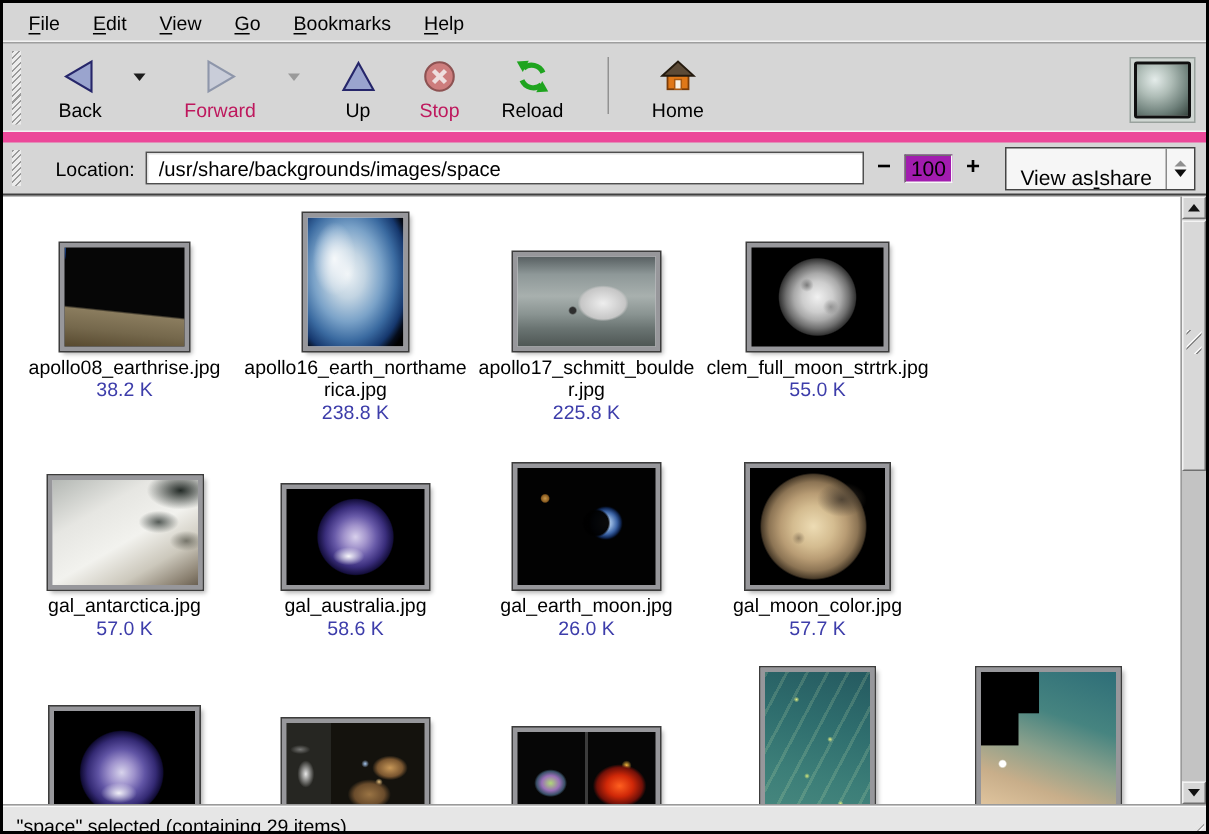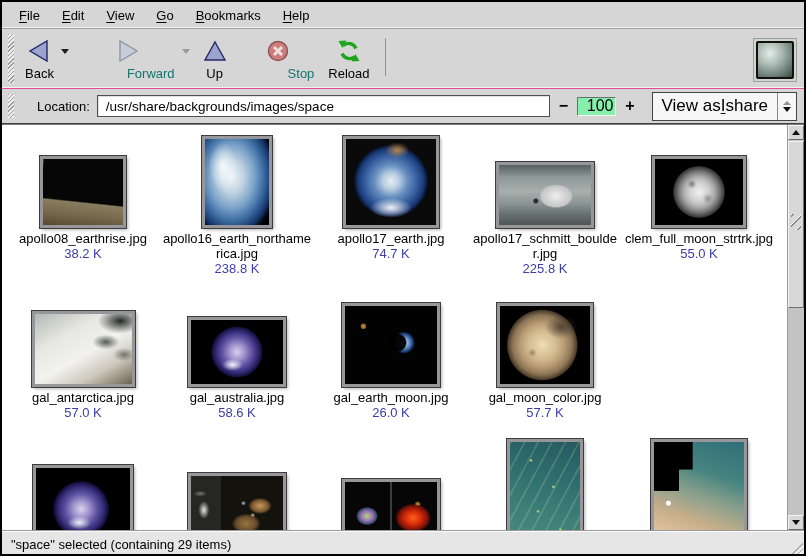--- a/index.html
+++ b/index.html
@@ -8,52 +8,52 @@
           background:#d6d6d6;overflow:hidden;}
 
   
   .menubar{height:26px;display:flex;align-items:center;padding-left:6px;
            border-bottom:1px solid #9e9e9e;box-shadow:inset 0 -1px 0 #f2f2f2;}
   .menu-item{padding:3px 11px;font-size:13px;color:#000;cursor:default;}
   .mn{text-decoration:underline;text-underline-offset:2px;}
 
   
   .toolbar{position:relative;height:59px;display:flex;align-items:center;padding-left:5px;
-           border-bottom:1px solid #ec4899;box-shadow:inset 0 -1px 0 #f2f2f2;}
+           border-bottom:7px solid #ec4899;box-shadow:inset 0 -1px 0 #f2f2f2;gap:14px;}
   .grip{width:6px;align-self:stretch;margin:5px 4px 5px 1px;
         background:repeating-linear-gradient(135deg,#9a9a9a 0 1px,#ececec 1px 3px);}
   .tbtn{display:flex;flex-direction:column;align-items:center;justify-content:flex-end;
         padding:3px 7px 2px;gap:2px;}
   .tbtn .lbl{font-size:13px;color:#000;line-height:14px;white-space:nowrap;}
-  .tbtn.disabled .lbl{color:#0f766e;margin-left:46px;}
+  .tbtn.disabled .lbl{color:#be185d;}
   .icon-wrap{height:28px;display:flex;align-items:center;}
   .chev{width:0;height:0;border-left:4px solid transparent;border-right:4px solid transparent;
         border-top:5px solid #1c1c1c;margin:0 5px 14px 0;}
   .chev.dim{border-top-color:#9a9a9a;}
   .tsep{width:1px;height:38px;background:#929292;margin:0 8px 4px 8px;}
   .throbber-tile{position:absolute;right:7px;top:9px;width:42px;height:42px;display:flex;
         align-items:center;justify-content:center;background:#cfd6d2;
         border:1px solid #9aa29e;}
   .throbber{width:34px;height:34px;border:2px solid #101010;border-radius:2px;
         background:radial-gradient(circle at 35% 30%,#e4ecea 0%,#aebcb6 35%,#6e807a 70%,#36443e 100%);}
 
   
   .locbar{height:34px;display:flex;align-items:center;padding:0 7px 0 5px;gap:7px;
           border-bottom:1px solid #404040;}
   .loc-label{font-size:13px;color:#000;margin-left:16px;white-space:nowrap;}
   .loc-input{flex:1;height:22px;box-sizing:border-box;border:1px solid #4f4f4f;background:#fff;
           font-family:"Liberation Sans",sans-serif;font-size:13.5px;padding:0 8px;color:#000;outline:none;
           box-shadow:inset 1px 1px 0 rgba(0,0,0,.12);}
   .zoom-btn{font-size:16px;font-weight:bold;color:#000;padding:0 2px;line-height:16px;}
-  .zoom-box{width:30px;height:17px;background:#86efac;border:1px solid;
-          border-color:#6e6e6e #f8f8f8 #f8f8f8 #6e6e6e;font-size:16px;display:flex;
-          align-items:center;justify-content:center;color:#000;padding-left:7px;}
+  .zoom-box{width:30px;height:17px;background:#a21caf;border:1px solid;
+          border-color:#6e6e6e #f8f8f8 #f8f8f8 #6e6e6e;font-size:14px;display:flex;
+          align-items:center;justify-content:center;color:#000;}
   .viewcombo{height:27px;display:flex;align-items:stretch;border:1px solid #444;background:#f6f6f6;
           margin-left:8px;}
-  .viewcombo .vtext{display:flex;align-items:center;padding:0 9px;font-size:17px;color:#000;white-space:nowrap;}
+  .viewcombo .vtext{display:flex;align-items:flex-end;padding:0 9px;font-size:14px;color:#000;white-space:nowrap;}
   .viewcombo .varrow{width:18px;border-left:1px solid #8a8a8a;display:flex;flex-direction:column;
           align-items:center;justify-content:center;gap:2px;}
   .tri-up{width:0;height:0;border-left:4px solid transparent;border-right:4px solid transparent;
           border-bottom:4px solid #8f8f8f;}
   .tri-down{width:0;height:0;border-left:4px solid transparent;border-right:4px solid transparent;
           border-top:5px solid #0d0d0d;}
 
   
   .content{position:relative;height:405px;background:#fff;display:flex;overflow:hidden;
            border-top:1px solid #7c7c7c;}
@@ -221,20 +221,30 @@
           <polygon points="2.5,3 10.5,2.5 6.5,10" fill="#1fa41f"></polygon>
           <path d="M6 15.5 A 8.2 8.2 0 0 0 19 18.5" fill="none" stroke="#1fa41f" stroke-width="3.4"></path>
           <polygon points="23.5,23 15.5,23.5 19.5,16" fill="#1fa41f"></polygon>
         </svg>
       </div>
       <span class="lbl">Reload</span>
     </div>
 
     <div class="tsep"></div>
 
+    <div class="tbtn">
+      <div class="icon-wrap">
+        <svg width="26" height="26">
+          <rect x="6" y="11.5" width="14" height="10" fill="#e07818" stroke="#7a3c08" stroke-width="1.2"></rect>
+          <polygon points="2.5,12.5 13,3 23.5,12.5" fill="#5c4a36" stroke="#241a0e" stroke-width="1.2"></polygon>
+          <rect x="10.8" y="15" width="4.4" height="6.5" fill="#f6f0e4" stroke="#a85810" stroke-width="1"></rect>
+        </svg>
+      </div>
+      <span class="lbl">Home</span>
+    </div>
 
     <div class="throbber-tile">
       <div class="throbber"></div>
     </div>
   </div>
 
   <div class="locbar">
     <div class="grip" style="margin:5px 0 5px 1px;"></div>
     <span class="loc-label">Location:</span>
     <input class="loc-input" type="text" value="/usr/share/backgrounds/images/space" style="">
@@ -267,27 +277,20 @@
         </div>
         <div class="cell">
           <div class="thumb-area">
               <div class="thumb" data-thumb="earth-northamerica"></div>
             </div>
           <div class="fname">apollo16_earth_northamerica.jpg</div>
           <div class="fsize">238.8 K</div>
         </div>
         <div class="cell">
           <div class="thumb-area">
-              <div class="thumb" data-thumb="blue-marble"></div>
-            </div>
-          <div class="fname">apollo17_earth.jpg</div>
-          <div class="fsize">74.7 K</div>
-        </div>
-        <div class="cell">
-          <div class="thumb-area">
               <div class="thumb" data-thumb="schmitt-boulder"></div>
             </div>
           <div class="fname">apollo17_schmitt_boulder.jpg</div>
           <div class="fsize">225.8 K</div>
         </div>
         <div class="cell">
           <div class="thumb-area">
               <div class="thumb" data-thumb="full-moon-gray"></div>
             </div>
           <div class="fname">clem_full_moon_strtrk.jpg</div>

